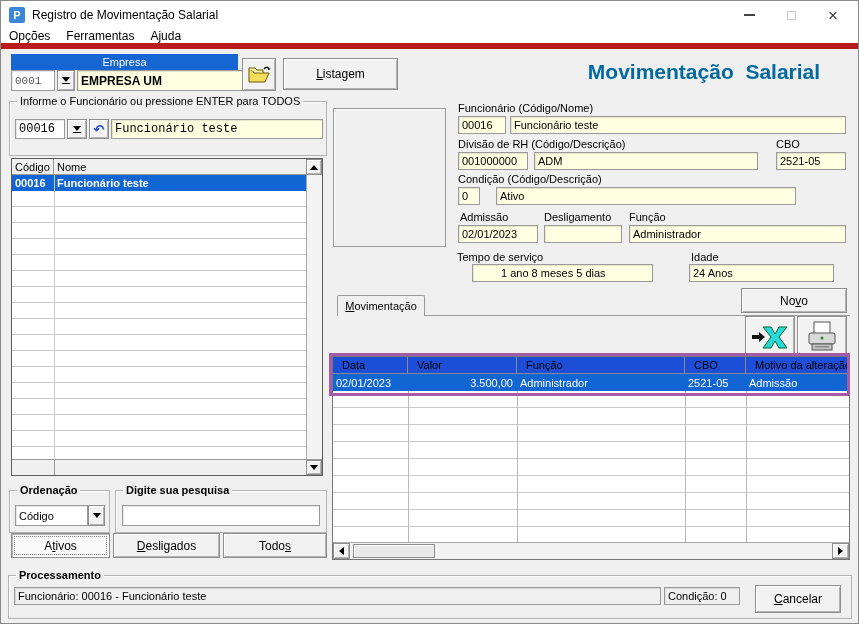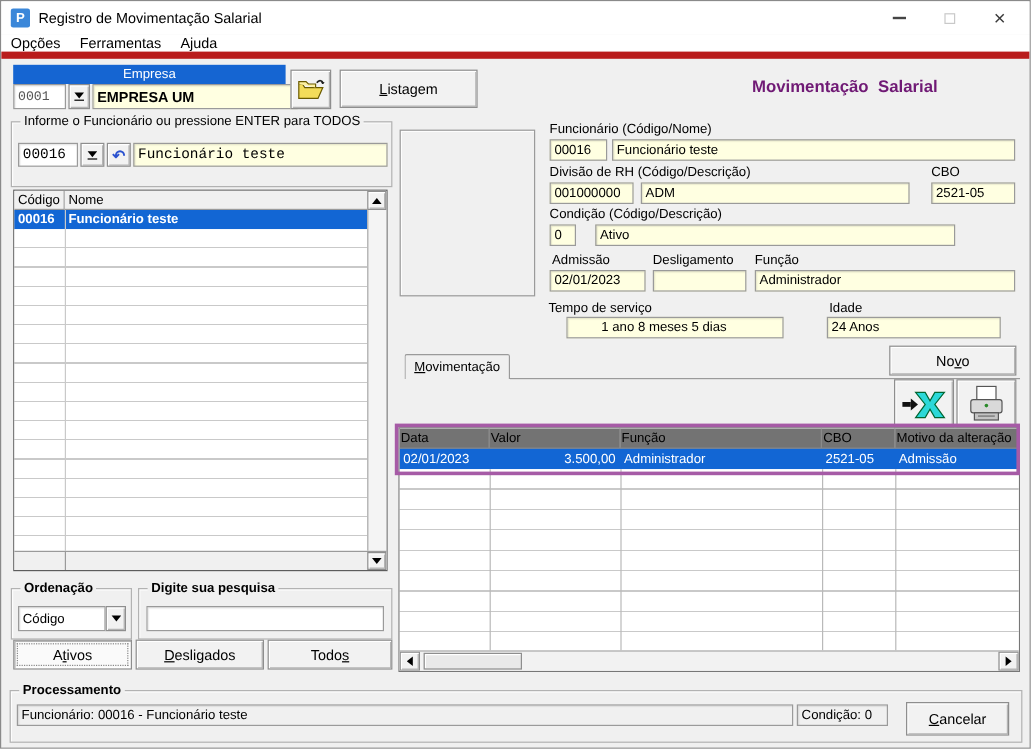--- a/index.html
+++ b/index.html
@@ -38,35 +38,35 @@
   .tri-up{width:0;height:0;border-left:4px solid transparent;border-right:4px solid transparent;border-bottom:5px solid #000;}
   .tri-l{width:0;height:0;border-top:4px solid transparent;border-bottom:4px solid transparent;border-right:5px solid #000;}
   .tri-r{width:0;height:0;border-top:4px solid transparent;border-bottom:4px solid transparent;border-left:5px solid #000;}
   .mini-btn{position:absolute;background:#f2f2f2;border:1px solid #8e8e8e;
        box-shadow:inset 1px 1px 0 #fff, inset -1px -1px 0 #b4b4b4;display:flex;align-items:center;justify-content:center;flex-direction:column;}
   
   .emp-head{position:absolute;left:10px;top:53px;width:227px;height:16px;background:#1565d2;color:#fff;
             display:flex;align-items:center;justify-content:center;font-size:11px;}
   
   .screen-title{position:absolute;left:556px;top:55px;width:294px;height:32px;display:flex;align-items:center;justify-content:center;
-                color:#701a75;font-size:14px;font-weight:bold;white-space:pre;}
+                color:#0369a1;font-size:21px;font-weight:bold;white-space:pre;}
   
   .grid{position:absolute;left:10px;top:157px;width:312px;height:318px;border:1px solid #5c5c5c;background:#fff;}
   .gridhead{position:absolute;left:0;top:0;right:0;height:16px;display:flex;}
   .gh-cell{background:#f0f0f0;border-right:1px solid #9a9a9a;border-bottom:1px solid #9a9a9a;padding-left:3px;display:flex;align-items:center;}
   .sel-row{position:absolute;left:0;top:16px;right:16px;height:16px;background:#1266d4;color:#fff;font-weight:bold;display:flex;}
   .empty-rows{position:absolute;left:0;top:32px;right:16px;bottom:16px;
       background:repeating-linear-gradient(to bottom,#ffffff 0 15px,#c9c9c9 15px 16px);}
   .vline{position:absolute;width:1px;background:#c9c9c9;}
   .scroll-track{position:absolute;right:0;top:16px;width:16px;bottom:16px;background:#f4f4f4;border-left:1px solid #a8a8a8;}
   .grid-bottom{position:absolute;left:0;bottom:0;right:0;height:16px;background:#f0f0f0;border-top:1px solid #9a9a9a;}
   
   .mtable{position:absolute;left:331px;top:355px;width:518px;height:204px;border:1px solid #777;background:#fff;overflow:hidden;}
   .mt-head{position:absolute;left:0;top:0;right:0;height:17px;display:flex;}
-  .mt-hcell{background:#737373;border-right:1px solid #8a8a8a;border-bottom:1px solid #8a8a8a;padding-left:1px;display:flex;align-items:center;overflow:hidden;white-space:nowrap;}
+  .mt-hcell{background:#1d4ed8;border-right:1px solid #8a8a8a;border-bottom:1px solid #8a8a8a;padding-left:9px;display:flex;align-items:center;overflow:hidden;white-space:nowrap;}
   .mt-row{position:absolute;left:0;top:17px;right:0;height:17px;background:#1266d4;color:#fff;display:flex;}
   .mt-cell{padding-left:3px;display:flex;align-items:center;overflow:hidden;white-space:nowrap;}
   .mt-empty{position:absolute;left:0;top:34px;right:0;bottom:17px;
       background:repeating-linear-gradient(to bottom,#ffffff 0 16px,#c9c9c9 16px 17px);}
   .hscroll{position:absolute;left:0;right:0;bottom:0;height:17px;background:#f2f2f2;border-top:1px solid #aaa;}
   .purple-box{position:absolute;left:328px;top:352px;width:521px;height:43px;border:3px solid #a65ba6;pointer-events:none;z-index:6;}
   .iconbtn{position:absolute;background:#f2f2f2;border:1px solid #8e8e8e;box-shadow:inset 1px 1px 0 #fff, inset -1px -1px 0 #b4b4b4;
            display:flex;align-items:center;justify-content:center;}
   .tab{position:absolute;left:336px;top:294px;width:88px;height:21px;background:#f0f0f0;
        border:1px solid #9a9a9a;border-bottom:none;border-radius:2px 2px 0 0;display:flex;align-items:center;justify-content:center;}

